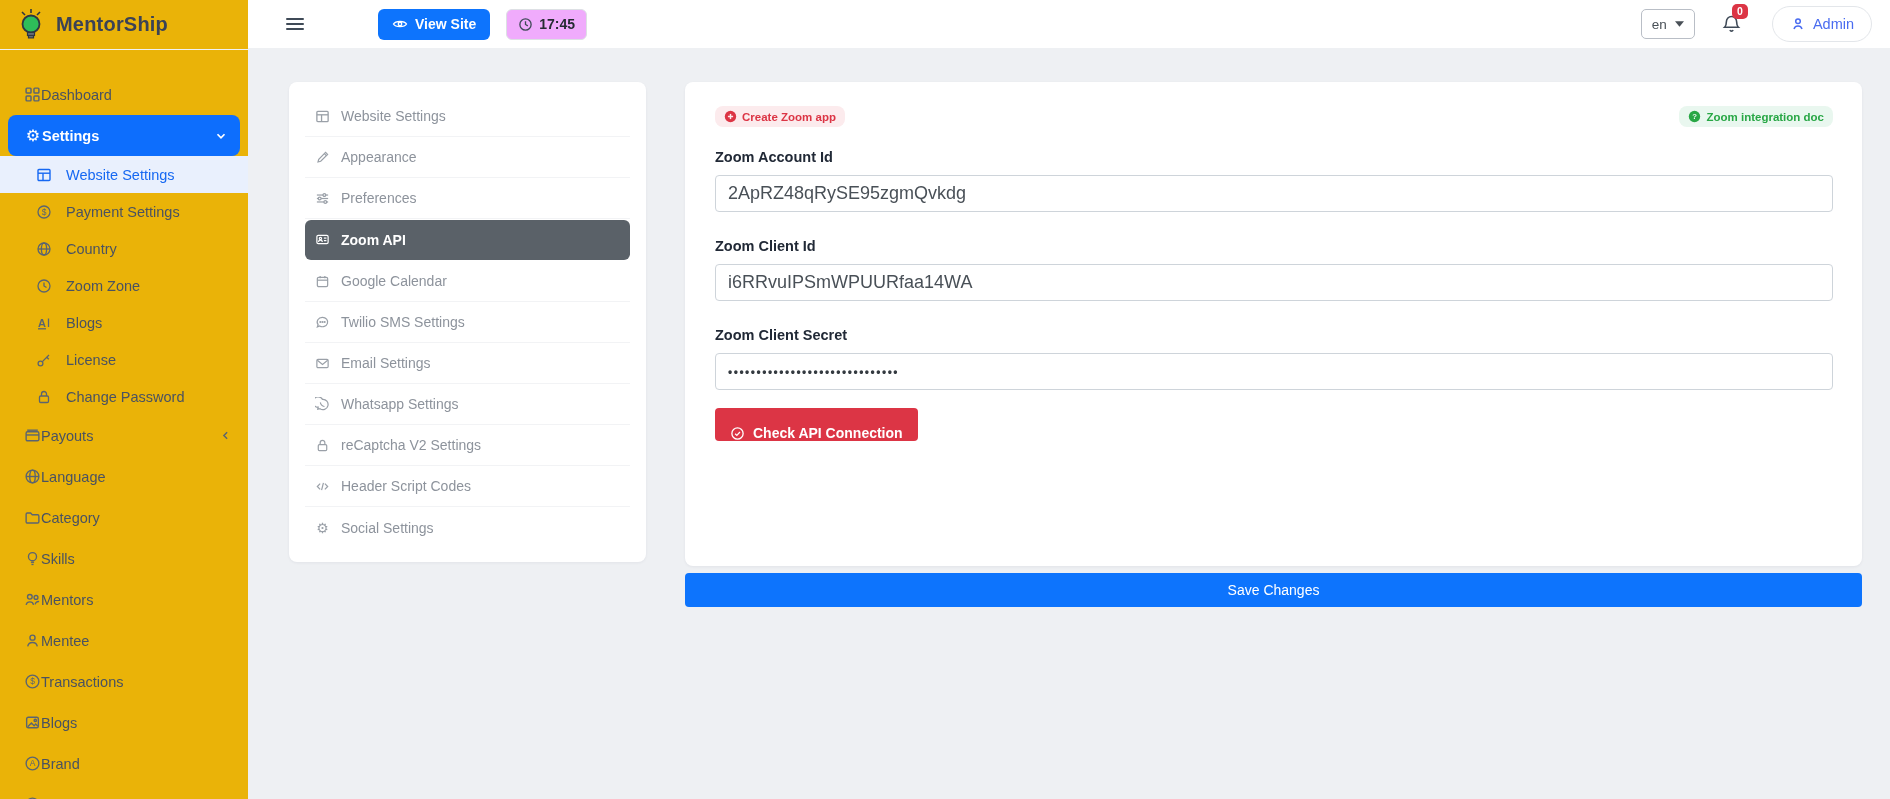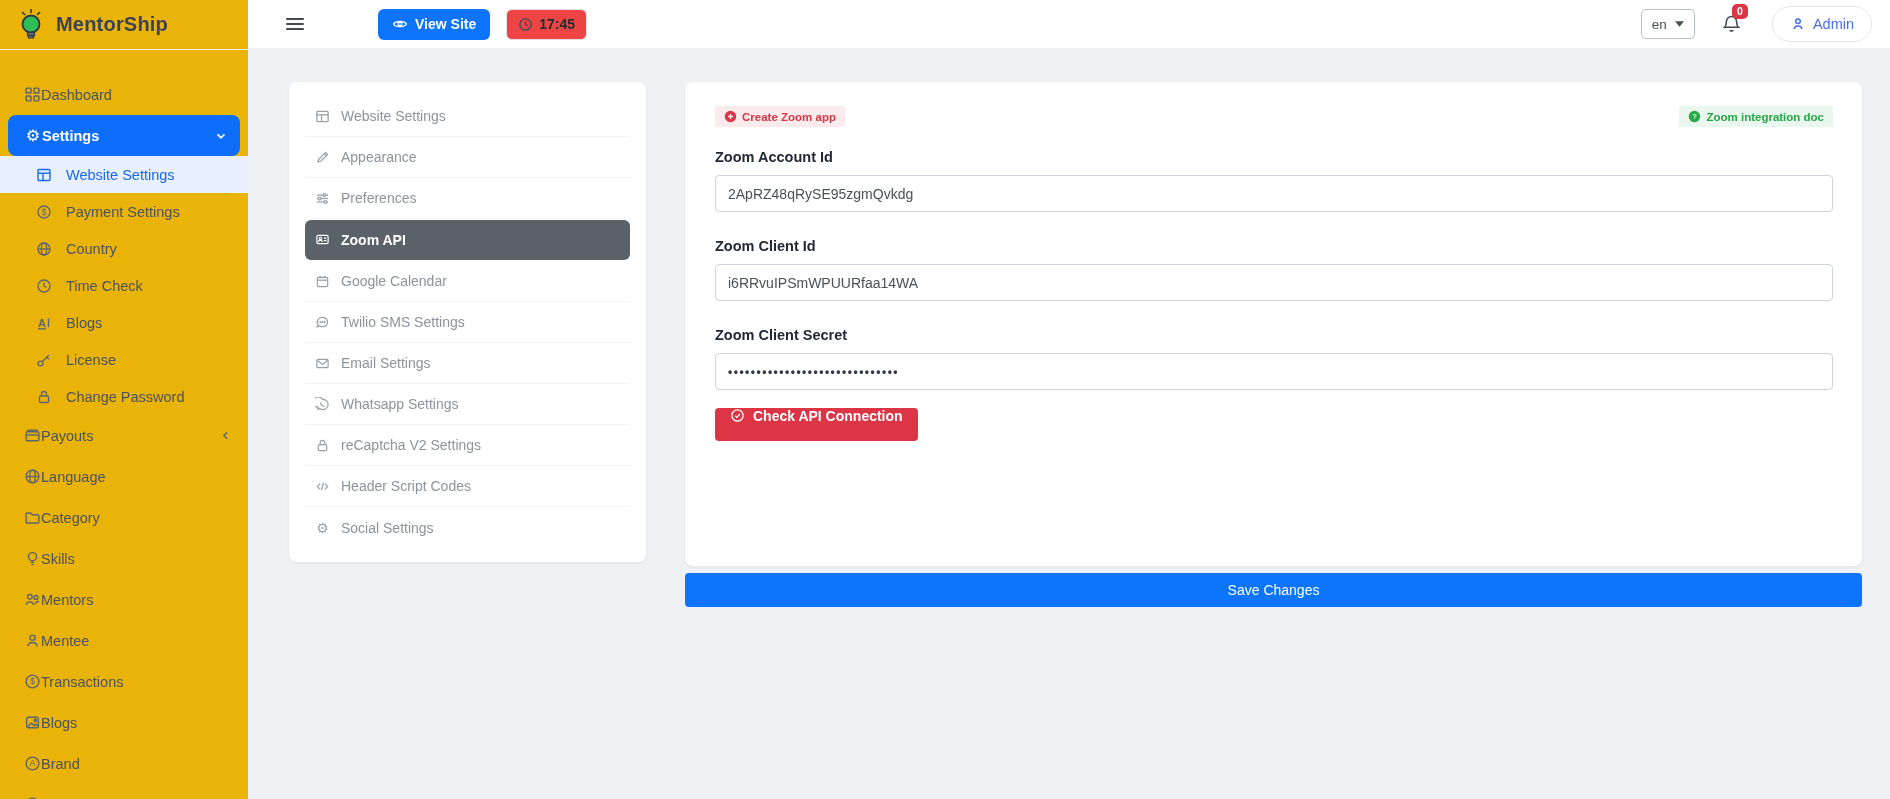--- a/index.html
+++ b/index.html
@@ -49,21 +49,21 @@
   .hamburger { width:18px; cursor:pointer; margin-right:12px; }
   .hamburger div { height:2px; background:#3f4a57; margin:3px 0; border-radius:1px; }
   .btn-view-site {
     display:flex; align-items:center; gap:7px; background:#0d74fd; color:#fff;
     border:none; border-radius:6px; height:31px; padding:0 14px;
     font-size:14px; font-weight:bold; cursor:pointer; font-family:inherit;margin-left:46px;
   }
   .time-chip {
     display:flex; align-items:center; gap:6px; border:1px solid #dde0e4;
     border-radius:6px; height:31px; padding:0 11px; color:#252b33;
-    font-size:14px; font-weight:bold; background:#ef4444;
+    font-size:14px; font-weight:bold; background:#f0abfc;
   }
   .lang-select {
     display:flex; align-items:center; gap:8px; border:1px solid #b9bec6;
     border-radius:5px; height:30px; padding:0 10px; color:#495057;
     font-size:13.5px; cursor:pointer; background:#fff;
   }
   .bell-wrap { position:relative; margin:0 14px 0 10px; cursor:pointer; }
   .bell-badge {
     position:absolute; top:-9px; left:11px; background:#dc3545; color:#fff;
     font-size:10.5px; font-weight:bold; border-radius:5px; padding:2px 5px; line-height:1;
@@ -92,36 +92,36 @@
   .subnav-item.active {
     background:#5a6168; color:#fff; border-radius:6px; border-bottom-color:transparent;
     font-weight:bold; height:40px; margin:1px 0;
   }
   .subnav-item.active .ic { color:#fff; }
 
   .main-col { flex:1; }
   .main-card { padding:24px 29px 28px 30px; height:484px; }
   .badges-row { display:flex; justify-content:space-between; align-items:flex-start; }
   .chip {
-    display:inline-flex; align-items:center; gap:5px; border-radius:0;
+    display:inline-flex; align-items:center; gap:5px; border-radius:8px;
     font-size:11.5px; font-weight:bold; padding:4px 9px; cursor:pointer; text-decoration:none;
   }
   .chip-danger { background:#fcebed; color:#dc3545; }
   .chip-success { background:#e9f7ef; color:#28a745; }
 
   .field-label { margin-top:26px; font-size:14.5px; font-weight:bold; color:#212936; }
   .field-label.first { margin-top:22px; }
   .text-input {
     margin-top:10px; width:100%; height:37px; border:1px solid #ced4da;
-    border-radius:4px; padding:0 12px; font-size:14px; color:#495057;
+    border-radius:4px; padding:0 12px; font-size:18px; color:#495057;
     font-family:inherit; background:#fff; outline:none;
   }
   .text-input.secret { letter-spacing:1.5px; font-size:12px; font-weight:bold; color:#343a40; }
   .btn-check {
-    margin-top:18px; display:flex; align-items:flex-start; gap:8px; background:#dc3545;
+    margin-top:18px; display:flex; align-items:flex-end; gap:8px; background:#dc3545;
     color:#fff; border:none; border-radius:4px; height:33px; padding:0 15px;
     font-size:14px; font-weight:bold; cursor:pointer; font-family:inherit;
   }
   .btn-save {
     margin-top:7px; width:100%; height:34px; background:#0d74fd; color:#fff;
     border:none; border-radius:4px; font-size:14px; cursor:pointer; font-family:inherit;
   }
 </style>
 </head>
 <body>
@@ -197,21 +197,21 @@
       <span>Country</span>
     </div>
 
     <div class="nav-sub">
       <span class="ic">
         <svg width="16" height="16" viewBox="0 0 16 16" stroke="currentColor" fill="none" stroke-width="1.3">
           <circle cx="8" cy="8" r="6"></circle>
             <polyline points="8,4.5 8,8 10.5,9.5"></polyline>
         </svg>
       </span>
-      <span>Time Check</span>
+      <span>Zoom Zone</span>
     </div>
 
     <div class="nav-sub">
       <span class="ic">
         <svg width="16" height="16" viewBox="0 0 16 16" fill="none">
           <text x="2" y="11.5" font-size="11" font-weight="bold" fill="currentColor">A</text>
           <line x1="12.5" y1="3.5" x2="12.5" y2="12" stroke="currentColor" stroke-width="1.3"></line>
           <line x1="2" y1="13.8" x2="10" y2="13.8" stroke="currentColor" stroke-width="1.3"></line>
         </svg>
       </span>

